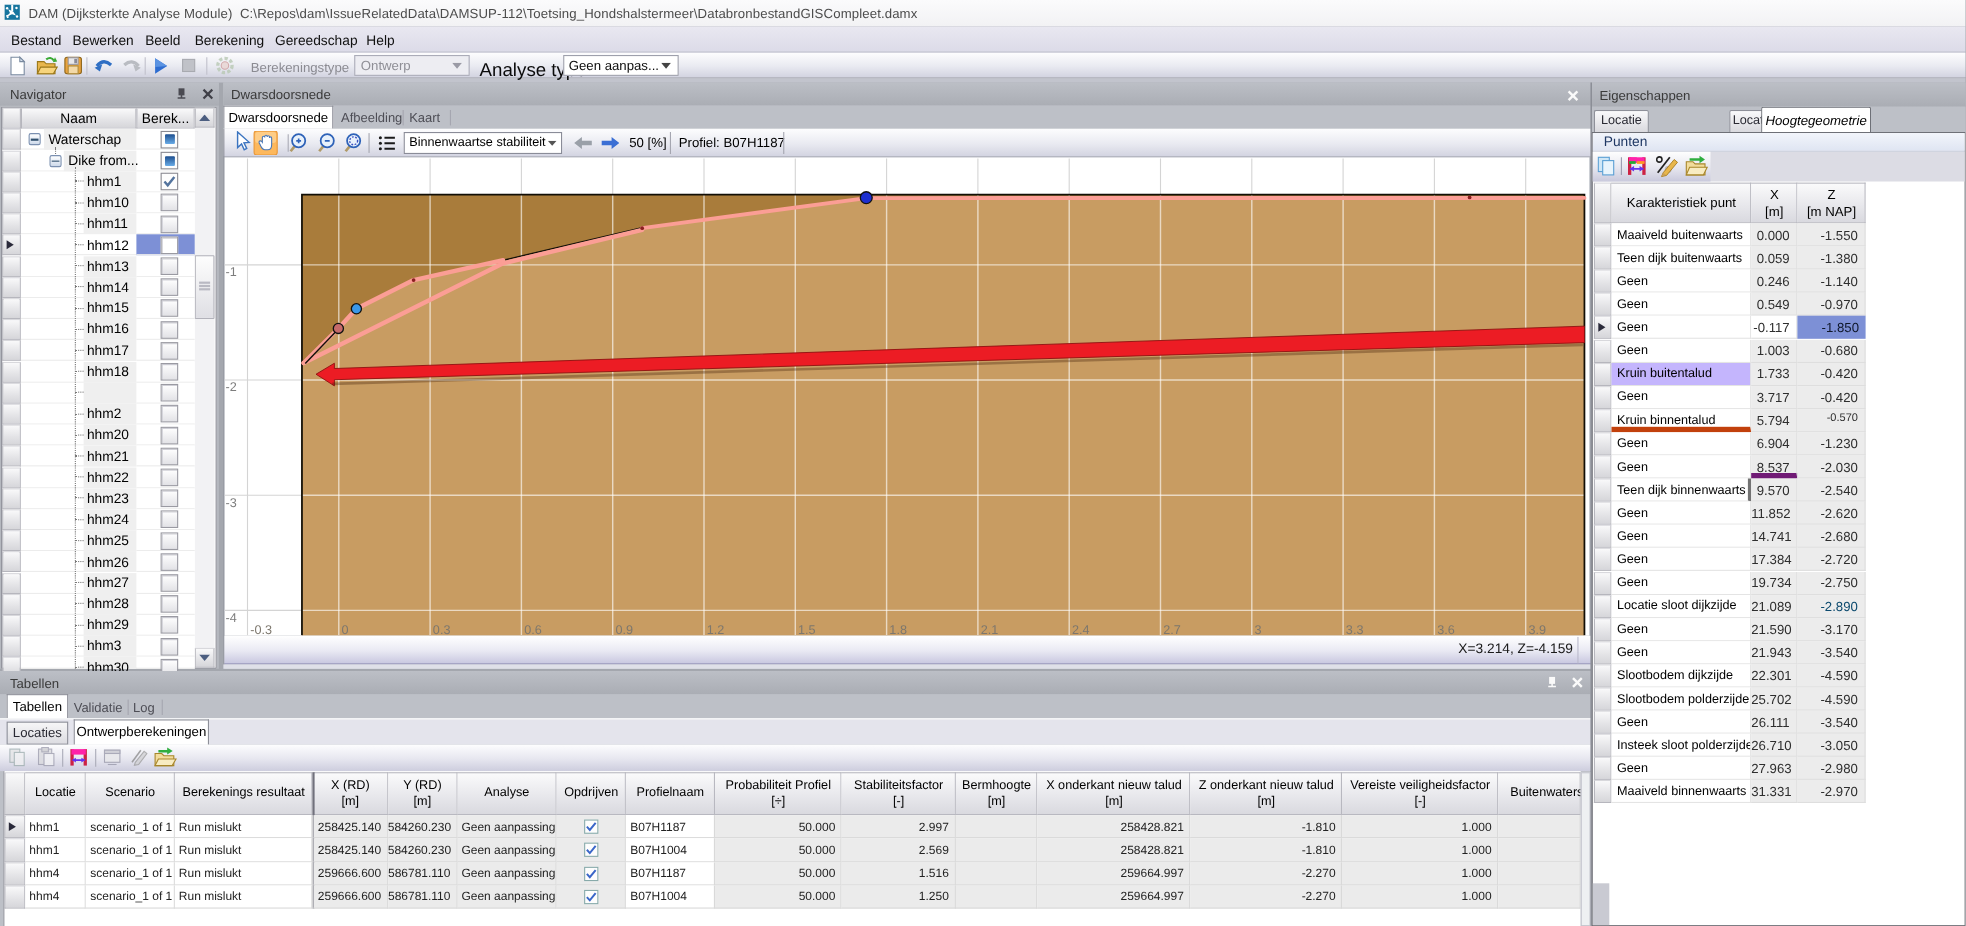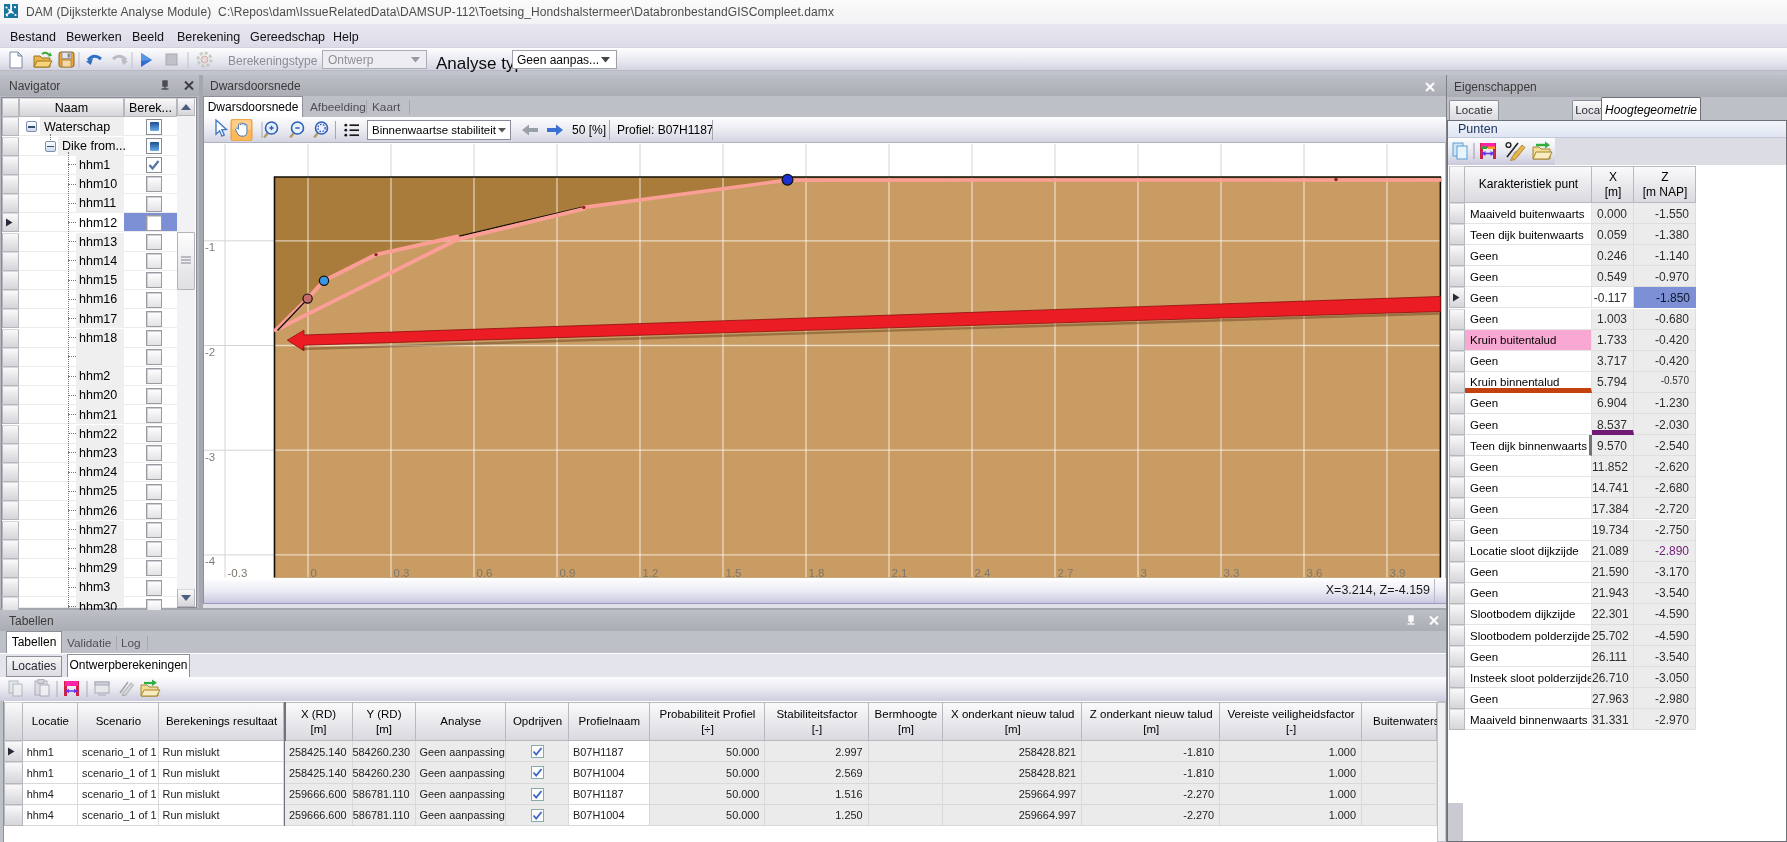--- a/index.html
+++ b/index.html
@@ -550,21 +550,21 @@
 <div class="abs" style="left:1592px;top:287.4px;width:42px;height:21.1px;background:#fff;border-bottom:1px solid #dedede;border-right:1px solid #dedede;font-size:12px;color:#2e2e2e;text-align:right;padding:3.5px 6px 0 0;">-0.117</div>
 <div class="abs" style="left:1634px;top:287.4px;width:62px;height:21.1px;background:#7d90d6;font-size:12px;color:#0f172a;text-align:right;padding:3.5px 6px 0 0;">-1.850</div>
 <svg class="abs" style="left:1452px;top:292.4px" width="12" height="11">
     <path d="M1 1.5 L7.5 5.5 L1 9.5 z" fill="#2a2a3a"></path>
   </svg>
 <div class="abs sel-btn" style="left:1449px;top:308.5px;width:16px;height:21.1px;"></div>
 <div class="abs" style="left:1465px;top:308.5px;width:127px;height:21.1px;background:#fff;border-bottom:1px solid #e4e4e4;border-right:1px solid #e4e4e4;font-size:11.5px;color:#000;padding:4.5px 0 0 5px;white-space:nowrap;overflow:hidden;">Geen</div>
 <div class="abs" style="left:1592px;top:308.5px;width:42px;height:21.1px;background:#ececec;border-bottom:1px solid #dedede;border-right:1px solid #dedede;font-size:12px;color:#2e2e2e;text-align:right;padding:3.5px 6px 0 0;">1.003</div>
 <div class="abs" style="left:1634px;top:308.5px;width:62px;height:21.1px;background:#ececec;border-bottom:1px solid #dedede;border-right:1px solid #dedede;font-size:12px;color:#2e2e2e;text-align:right;padding:3.5px 6px 0 0;">-0.680</div>
 <div class="abs sel-btn" style="left:1449px;top:329.6px;width:16px;height:21.1px;"></div>
-<div class="abs" style="left:1465px;top:329.6px;width:127px;height:21.1px;background:#f9a8d4;border-bottom:1px solid #e4e4e4;border-right:1px solid #e4e4e4;font-size:11.5px;color:#000;padding:4.5px 0 0 5px;white-space:nowrap;overflow:hidden;">Kruin buitentalud</div>
+<div class="abs" style="left:1465px;top:329.6px;width:127px;height:21.1px;background:#c4b5fd;border-bottom:1px solid #e4e4e4;border-right:1px solid #e4e4e4;font-size:11.5px;color:#000;padding:4.5px 0 0 5px;white-space:nowrap;overflow:hidden;">Kruin buitentalud</div>
 <div class="abs" style="left:1592px;top:329.6px;width:42px;height:21.1px;background:#ececec;border-bottom:1px solid #dedede;border-right:1px solid #dedede;font-size:12px;color:#2e2e2e;text-align:right;padding:3.5px 6px 0 0;">1.733</div>
 <div class="abs" style="left:1634px;top:329.6px;width:62px;height:21.1px;background:#ececec;border-bottom:1px solid #dedede;border-right:1px solid #dedede;font-size:12px;color:#2e2e2e;text-align:right;padding:3.5px 6px 0 0;">-0.420</div>
 <div class="abs sel-btn" style="left:1449px;top:350.7px;width:16px;height:21.1px;"></div>
 <div class="abs" style="left:1465px;top:350.7px;width:127px;height:21.1px;background:#fff;border-bottom:1px solid #e4e4e4;border-right:1px solid #e4e4e4;font-size:11.5px;color:#000;padding:4.5px 0 0 5px;white-space:nowrap;overflow:hidden;">Geen</div>
 <div class="abs" style="left:1592px;top:350.7px;width:42px;height:21.1px;background:#ececec;border-bottom:1px solid #dedede;border-right:1px solid #dedede;font-size:12px;color:#2e2e2e;text-align:right;padding:3.5px 6px 0 0;">3.717</div>
 <div class="abs" style="left:1634px;top:350.7px;width:62px;height:21.1px;background:#ececec;border-bottom:1px solid #dedede;border-right:1px solid #dedede;font-size:12px;color:#2e2e2e;text-align:right;padding:3.5px 6px 0 0;">-0.420</div>
 <div class="abs sel-btn" style="left:1449px;top:371.8px;width:16px;height:21.1px;"></div>
 <div class="abs" style="left:1465px;top:371.8px;width:127px;height:21.1px;background:#fff;border-bottom:5px solid #c2410c;border-right:1px solid #e4e4e4;font-size:11.5px;color:#000;padding:4.5px 0 0 5px;white-space:nowrap;overflow:hidden;">Kruin binnentalud</div>
 <div class="abs" style="left:1592px;top:371.8px;width:42px;height:21.1px;background:#ececec;border-bottom:1px solid #dedede;border-right:1px solid #dedede;font-size:12px;color:#2e2e2e;text-align:right;padding:3.5px 6px 0 0;">5.794</div>
 <div class="abs" style="left:1634px;top:371.8px;width:62px;height:21.1px;background:#ececec;border-bottom:1px solid #dedede;border-right:1px solid #dedede;font-size:10px;color:#2e2e2e;text-align:right;padding:3.5px 6px 0 0;">-0.570</div>
@@ -592,21 +592,21 @@
 <div class="abs" style="left:1465px;top:498.4px;width:127px;height:21.1px;background:#fff;border-bottom:1px solid #e4e4e4;border-right:1px solid #e4e4e4;font-size:11.5px;color:#000;padding:4.5px 0 0 5px;white-space:nowrap;overflow:hidden;">Geen</div>
 <div class="abs" style="left:1592px;top:498.4px;width:42px;height:21.1px;background:#ececec;border-bottom:1px solid #dedede;border-right:1px solid #dedede;font-size:12px;color:#2e2e2e;text-align:right;padding:3.5px 6px 0 0;">17.384</div>
 <div class="abs" style="left:1634px;top:498.4px;width:62px;height:21.1px;background:#ececec;border-bottom:1px solid #dedede;border-right:1px solid #dedede;font-size:12px;color:#2e2e2e;text-align:right;padding:3.5px 6px 0 0;">-2.720</div>
 <div class="abs sel-btn" style="left:1449px;top:519.5px;width:16px;height:21.1px;"></div>
 <div class="abs" style="left:1465px;top:519.5px;width:127px;height:21.1px;background:#fff;border-bottom:1px solid #e4e4e4;border-right:1px solid #e4e4e4;font-size:11.5px;color:#000;padding:4.5px 0 0 5px;white-space:nowrap;overflow:hidden;">Geen</div>
 <div class="abs" style="left:1592px;top:519.5px;width:42px;height:21.1px;background:#ececec;border-bottom:1px solid #dedede;border-right:1px solid #dedede;font-size:12px;color:#2e2e2e;text-align:right;padding:3.5px 6px 0 0;">19.734</div>
 <div class="abs" style="left:1634px;top:519.5px;width:62px;height:21.1px;background:#ececec;border-bottom:1px solid #dedede;border-right:1px solid #dedede;font-size:12px;color:#2e2e2e;text-align:right;padding:3.5px 6px 0 0;">-2.750</div>
 <div class="abs sel-btn" style="left:1449px;top:540.6px;width:16px;height:21.1px;"></div>
 <div class="abs" style="left:1465px;top:540.6px;width:127px;height:21.1px;background:#fff;border-bottom:1px solid #e4e4e4;border-right:1px solid #e4e4e4;font-size:11.5px;color:#000;padding:4.5px 0 0 5px;white-space:nowrap;overflow:hidden;">Locatie sloot dijkzijde</div>
 <div class="abs" style="left:1592px;top:540.6px;width:42px;height:21.1px;background:#ececec;border-bottom:1px solid #dedede;border-right:1px solid #dedede;font-size:12px;color:#2e2e2e;text-align:right;padding:3.5px 6px 0 0;">21.089</div>
-<div class="abs" style="left:1634px;top:540.6px;width:62px;height:21.1px;background:#ececec;border-bottom:1px solid #dedede;border-right:1px solid #dedede;font-size:12px;color:#701a75;text-align:right;padding:3.5px 6px 0 0;">-2.890</div>
+<div class="abs" style="left:1634px;top:540.6px;width:62px;height:21.1px;background:#ececec;border-bottom:1px solid #dedede;border-right:1px solid #dedede;font-size:12px;color:#0c4a6e;text-align:right;padding:3.5px 6px 0 0;">-2.890</div>
 <div class="abs sel-btn" style="left:1449px;top:561.7px;width:16px;height:21.1px;"></div>
 <div class="abs" style="left:1465px;top:561.7px;width:127px;height:21.1px;background:#fff;border-bottom:1px solid #e4e4e4;border-right:1px solid #e4e4e4;font-size:11.5px;color:#000;padding:4.5px 0 0 5px;white-space:nowrap;overflow:hidden;">Geen</div>
 <div class="abs" style="left:1592px;top:561.7px;width:42px;height:21.1px;background:#ececec;border-bottom:1px solid #dedede;border-right:1px solid #dedede;font-size:12px;color:#2e2e2e;text-align:right;padding:3.5px 6px 0 0;">21.590</div>
 <div class="abs" style="left:1634px;top:561.7px;width:62px;height:21.1px;background:#ececec;border-bottom:1px solid #dedede;border-right:1px solid #dedede;font-size:12px;color:#2e2e2e;text-align:right;padding:3.5px 6px 0 0;">-3.170</div>
 <div class="abs sel-btn" style="left:1449px;top:582.8px;width:16px;height:21.1px;"></div>
 <div class="abs" style="left:1465px;top:582.8px;width:127px;height:21.1px;background:#fff;border-bottom:1px solid #e4e4e4;border-right:1px solid #e4e4e4;font-size:11.5px;color:#000;padding:4.5px 0 0 5px;white-space:nowrap;overflow:hidden;">Geen</div>
 <div class="abs" style="left:1592px;top:582.8px;width:42px;height:21.1px;background:#ececec;border-bottom:1px solid #dedede;border-right:1px solid #dedede;font-size:12px;color:#2e2e2e;text-align:right;padding:3.5px 6px 0 0;">21.943</div>
 <div class="abs" style="left:1634px;top:582.8px;width:62px;height:21.1px;background:#ececec;border-bottom:1px solid #dedede;border-right:1px solid #dedede;font-size:12px;color:#2e2e2e;text-align:right;padding:3.5px 6px 0 0;">-3.540</div>
 <div class="abs sel-btn" style="left:1449px;top:603.9px;width:16px;height:21.1px;"></div>
 <div class="abs" style="left:1465px;top:603.9px;width:127px;height:21.1px;background:#fff;border-bottom:1px solid #e4e4e4;border-right:1px solid #e4e4e4;font-size:11.5px;color:#000;padding:4.5px 0 0 5px;white-space:nowrap;overflow:hidden;">Slootbodem dijkzijde</div>

